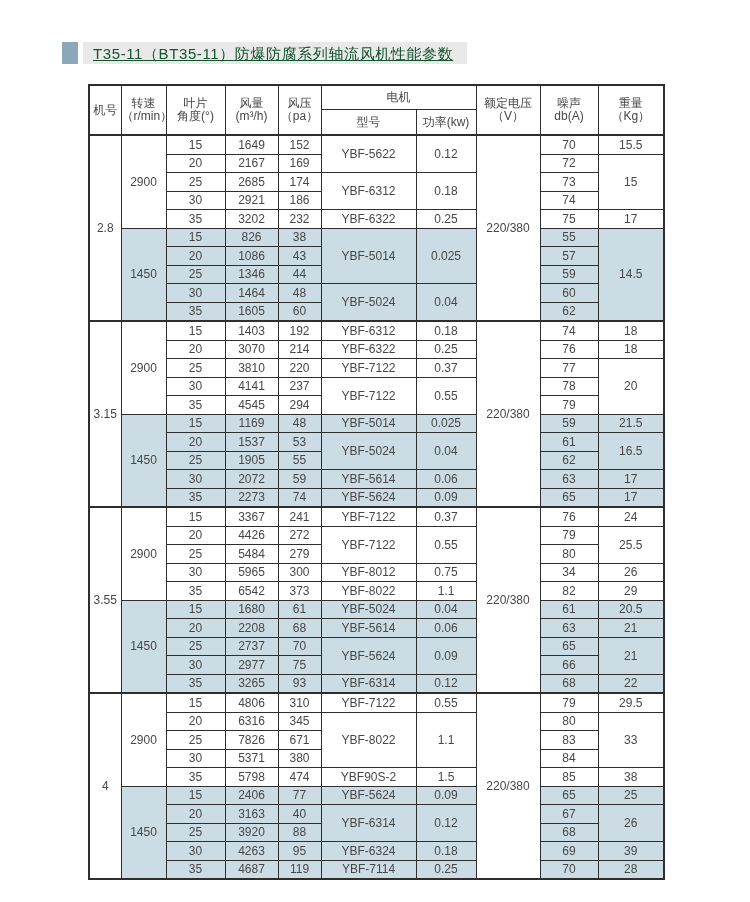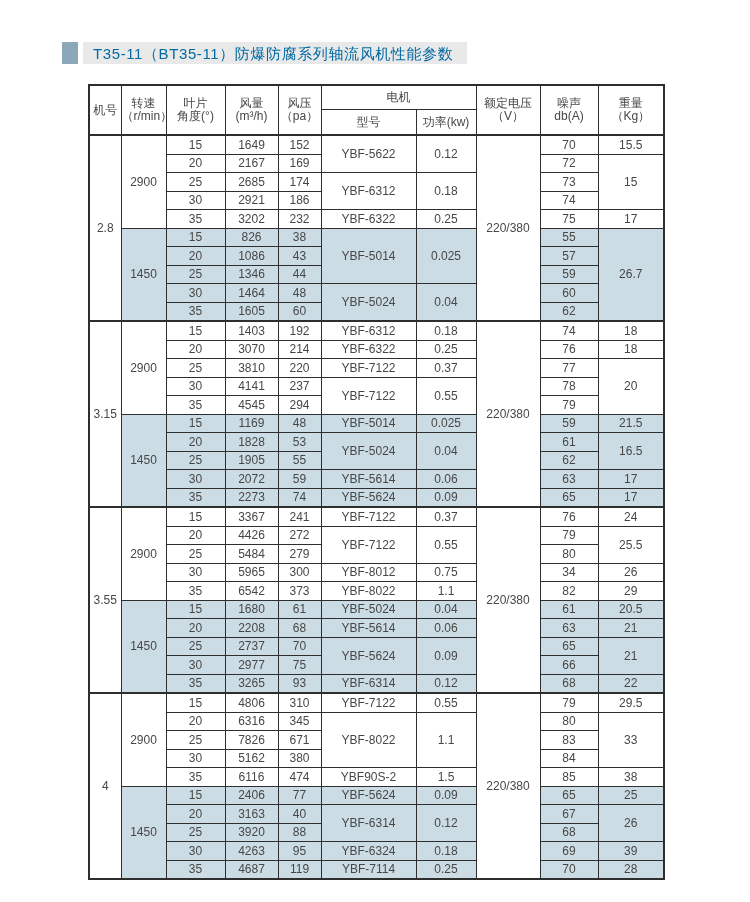--- a/index.html
+++ b/index.html
@@ -4,22 +4,22 @@
 <style>
   html,body { margin:0; padding:0; }
   body {
     width:750px; height:902px; background:#ffffff; position:relative;
     font-family:"Liberation Sans", sans-serif;
     -webkit-font-smoothing:antialiased;
   }
   .title-row { position:absolute; left:62px; top:42px; display:flex; align-items:stretch; }
   .bullet { width:16px; height:22px; background:var(--accent,#8ba7ba); flex:none; margin-right:5px; }
   .title-text {
-    background:var(--titlebg,#e9e9e9); color:#0369a1; font-size:15px;
-    padding:3px 14px 2px 10px; letter-spacing:0.6px; white-space:nowrap; line-height:17px;
+    background:var(--titlebg,#e9e9e9); color:#14532d; font-size:15px;
+    padding:3px 14px 2px 10px; letter-spacing:0.6px; white-space:nowrap; line-height:17px;text-decoration:underline;
   }
   table.spec-table {
     position:absolute; left:88px; top:84px; width:575px;
     border-collapse:collapse; table-layout:fixed;
     color:#474747; border:2px solid var(--bordercol,#2e2e2e);
   }
   th, td {
     border:1px solid var(--bordercol,#2e2e2e);
     text-align:center; vertical-align:middle; padding:0; overflow:hidden;
   }
@@ -121,21 +121,21 @@
         <td rowspan="1">17</td>
       </tr>
       <tr>
         <td class="shaded" rowspan="5">1450</td>
         <td class="shaded">15</td>
         <td class="shaded">826</td>
         <td class="shaded">38</td>
         <td class="shaded" rowspan="3">YBF-5014</td>
         <td class="shaded" rowspan="3">0.025</td>
         <td class="shaded">55</td>
-        <td class="shaded" rowspan="5">26.7</td>
+        <td class="shaded" rowspan="5">14.5</td>
       </tr>
       <tr>
         <td class="shaded">20</td>
         <td class="shaded">1086</td>
         <td class="shaded">43</td>
         <td class="shaded">57</td>
       </tr>
       <tr>
         <td class="shaded">25</td>
         <td class="shaded">1346</td>
@@ -205,21 +205,21 @@
         <td class="shaded">15</td>
         <td class="shaded">1169</td>
         <td class="shaded">48</td>
         <td class="shaded" rowspan="1">YBF-5014</td>
         <td class="shaded" rowspan="1">0.025</td>
         <td class="shaded">59</td>
         <td class="shaded" rowspan="1">21.5</td>
       </tr>
       <tr>
         <td class="shaded">20</td>
-        <td class="shaded">1828</td>
+        <td class="shaded">1537</td>
         <td class="shaded">53</td>
         <td class="shaded" rowspan="2">YBF-5024</td>
         <td class="shaded" rowspan="2">0.04</td>
         <td class="shaded">61</td>
         <td class="shaded" rowspan="2">16.5</td>
       </tr>
       <tr>
         <td class="shaded">25</td>
         <td class="shaded">1905</td>
         <td class="shaded">55</td>
@@ -353,27 +353,27 @@
         <td rowspan="3">33</td>
       </tr>
       <tr>
         <td>25</td>
         <td>7826</td>
         <td>671</td>
         <td>83</td>
       </tr>
       <tr>
         <td>30</td>
-        <td>5162</td>
+        <td>5371</td>
         <td>380</td>
         <td>84</td>
       </tr>
       <tr>
         <td>35</td>
-        <td>6116</td>
+        <td>5798</td>
         <td>474</td>
         <td rowspan="1">YBF90S-2</td>
         <td rowspan="1">1.5</td>
         <td>85</td>
         <td rowspan="1">38</td>
       </tr>
       <tr>
         <td class="shaded" rowspan="5">1450</td>
         <td class="shaded">15</td>
         <td class="shaded">2406</td>

